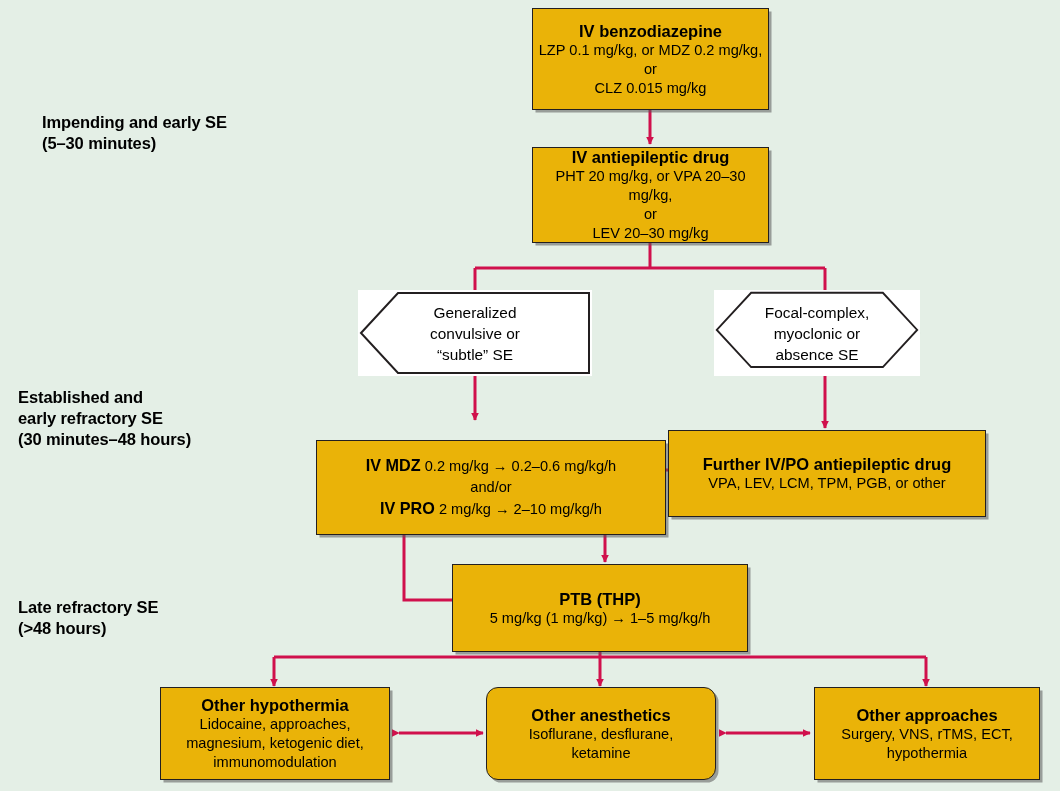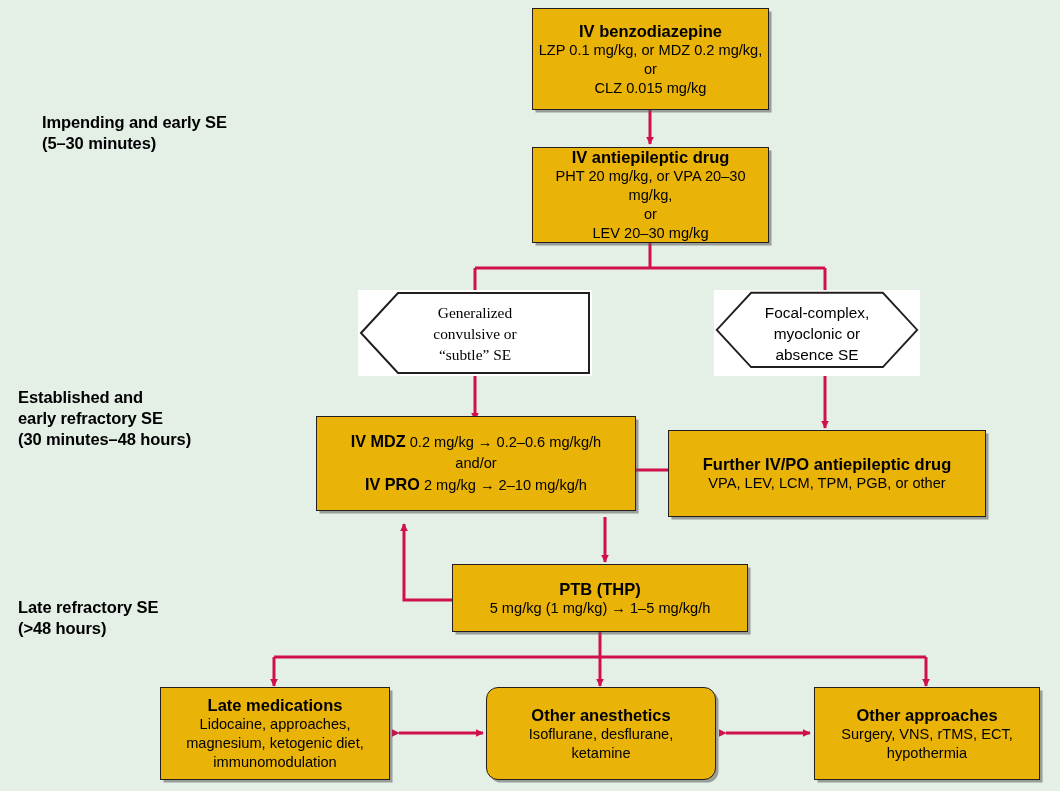--- a/index.html
+++ b/index.html
@@ -116,61 +116,61 @@
     <div class="sub">LEV 20–30 mg/kg</div>
   </div>
 
   <div class="hex" style="left:358px;top:290px;width:234px;height:86px;">
     <svg class="hexbg" viewBox="0 0 234 86" preserveAspectRatio="none">
       <polygon points="3,43 40,3 231,3 231,83 40,83" fill="#ffffff" stroke="#231f20" stroke-width="2"></polygon>
     </svg>
     <svg class="hexbg" viewBox="0 0 234 86" preserveAspectRatio="none" style="z-index:-1;transform:translate(3px,3px);">
       <polygon points="3,43 40,3 231,3 231,83 40,83" fill="rgba(90,90,90,0.55)"></polygon>
     </svg>
-    <div class="hextxt" style="white-space:pre-line;font-family:Liberation Serif, serif;">Generalized
+    <div class="hextxt" style="white-space:pre-line;">Generalized
 convulsive or
 “subtle” SE</div>
   </div>
 
   <div class="hex" style="left:714px;top:290px;width:206px;height:86px;">
     <svg class="hexbg" viewBox="0 0 222 86" preserveAspectRatio="none">
       <polygon points="3,43 40,3 182,3 219,43 182,83 40,83" fill="#ffffff" stroke="#231f20" stroke-width="2"></polygon>
     </svg>
     <svg class="hexbg" viewBox="0 0 222 86" preserveAspectRatio="none" style="z-index:-1;transform:translate(3px,3px);">
       <polygon points="3,43 40,3 182,3 219,43 182,83 40,83" fill="rgba(90,90,90,0.55)"></polygon>
     </svg>
     <div class="hextxt" style="white-space:pre-line;">Focal-complex,
 myoclonic or
 absence SE</div>
   </div>
 
-  <div class="node" style="left:316px;top:416px;width:320px;height:95px;">
+  <div class="node" style="left:316px;top:440px;width:350px;height:95px;">
     <div class="mix">
       <b>IV MDZ</b>
       <span>0.2 mg/kg → 0.2–0.6 mg/kg/h</span>
     </div>
     <div class="mix">and/or</div>
     <div class="mix">
       <b>IV PRO</b>
       <span>2 mg/kg → 2–10 mg/kg/h</span>
     </div>
   </div>
 
   <div class="node" style="left:668px;top:430px;width:318px;height:87px;">
     <div class="ttl">Further IV/PO antiepileptic drug</div>
     <div class="sub">VPA, LEV, LCM, TPM, PGB, or other</div>
   </div>
 
-  <div class="node" style="left:452px;top:564px;width:296px;height:68px;">
+  <div class="node" style="left:452px;top:564px;width:296px;height:88px;">
     <div class="ttl">PTB (THP)</div>
     <div class="sub">5 mg/kg (1 mg/kg) → 1–5 mg/kg/h</div>
   </div>
 
   <div class="node" style="left:160px;top:687px;width:230px;height:93px;">
-    <div class="ttl">Late medications</div>
+    <div class="ttl">Other hypothermia</div>
     <div class="sub">Lidocaine, approaches,</div>
     <div class="sub">magnesium, ketogenic diet,</div>
     <div class="sub">immunomodulation</div>
   </div>
 
   <div class="node" style="left:486px;top:687px;width:230px;height:93px;border-radius:12px;">
     <div class="ttl">Other anesthetics</div>
     <div class="sub">Isoflurane, desflurane,</div>
     <div class="sub">ketamine</div>
   </div>

